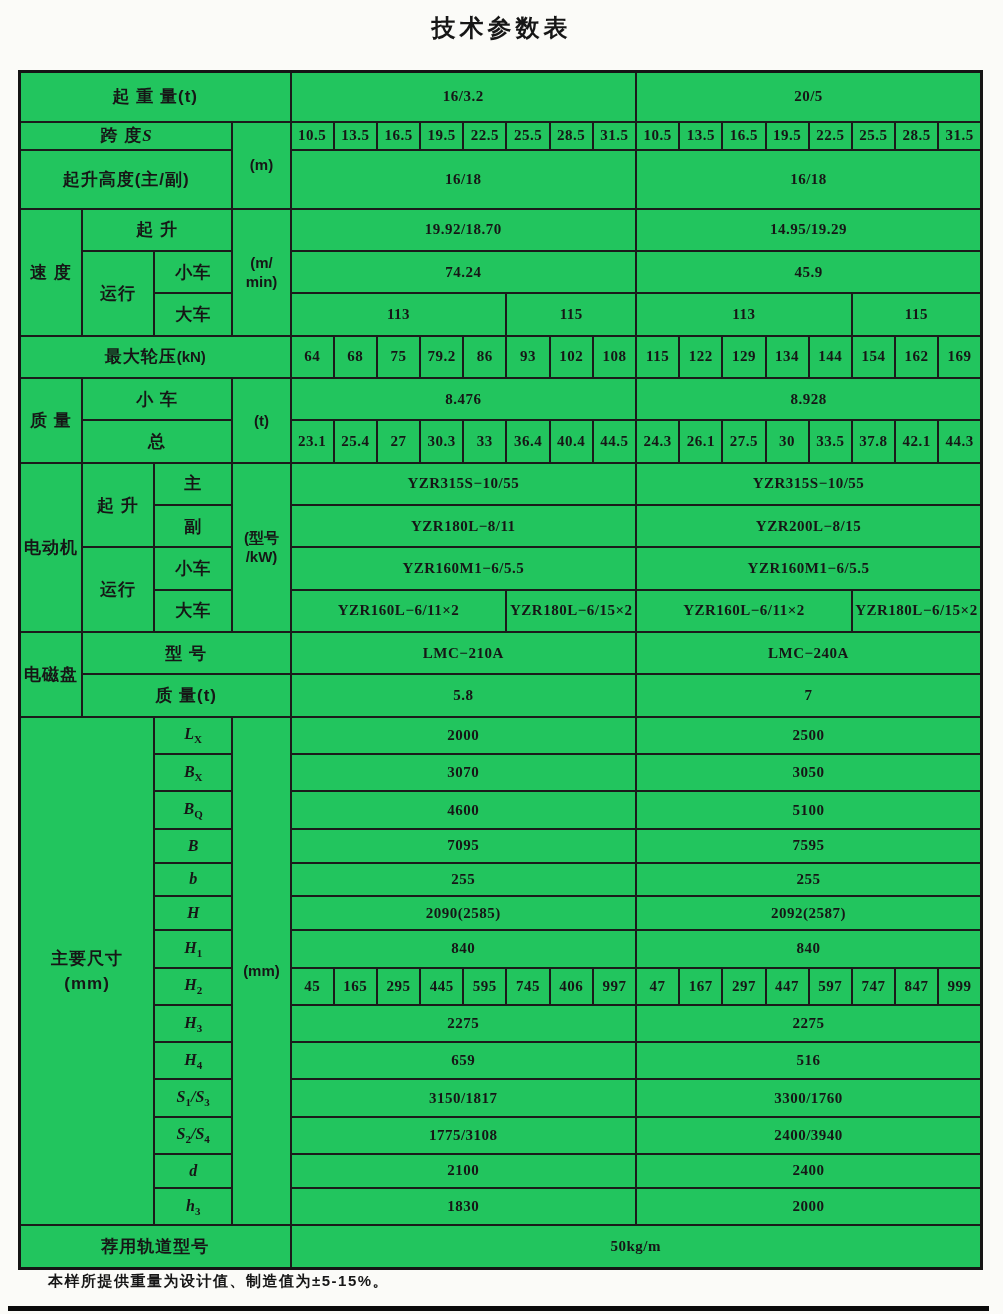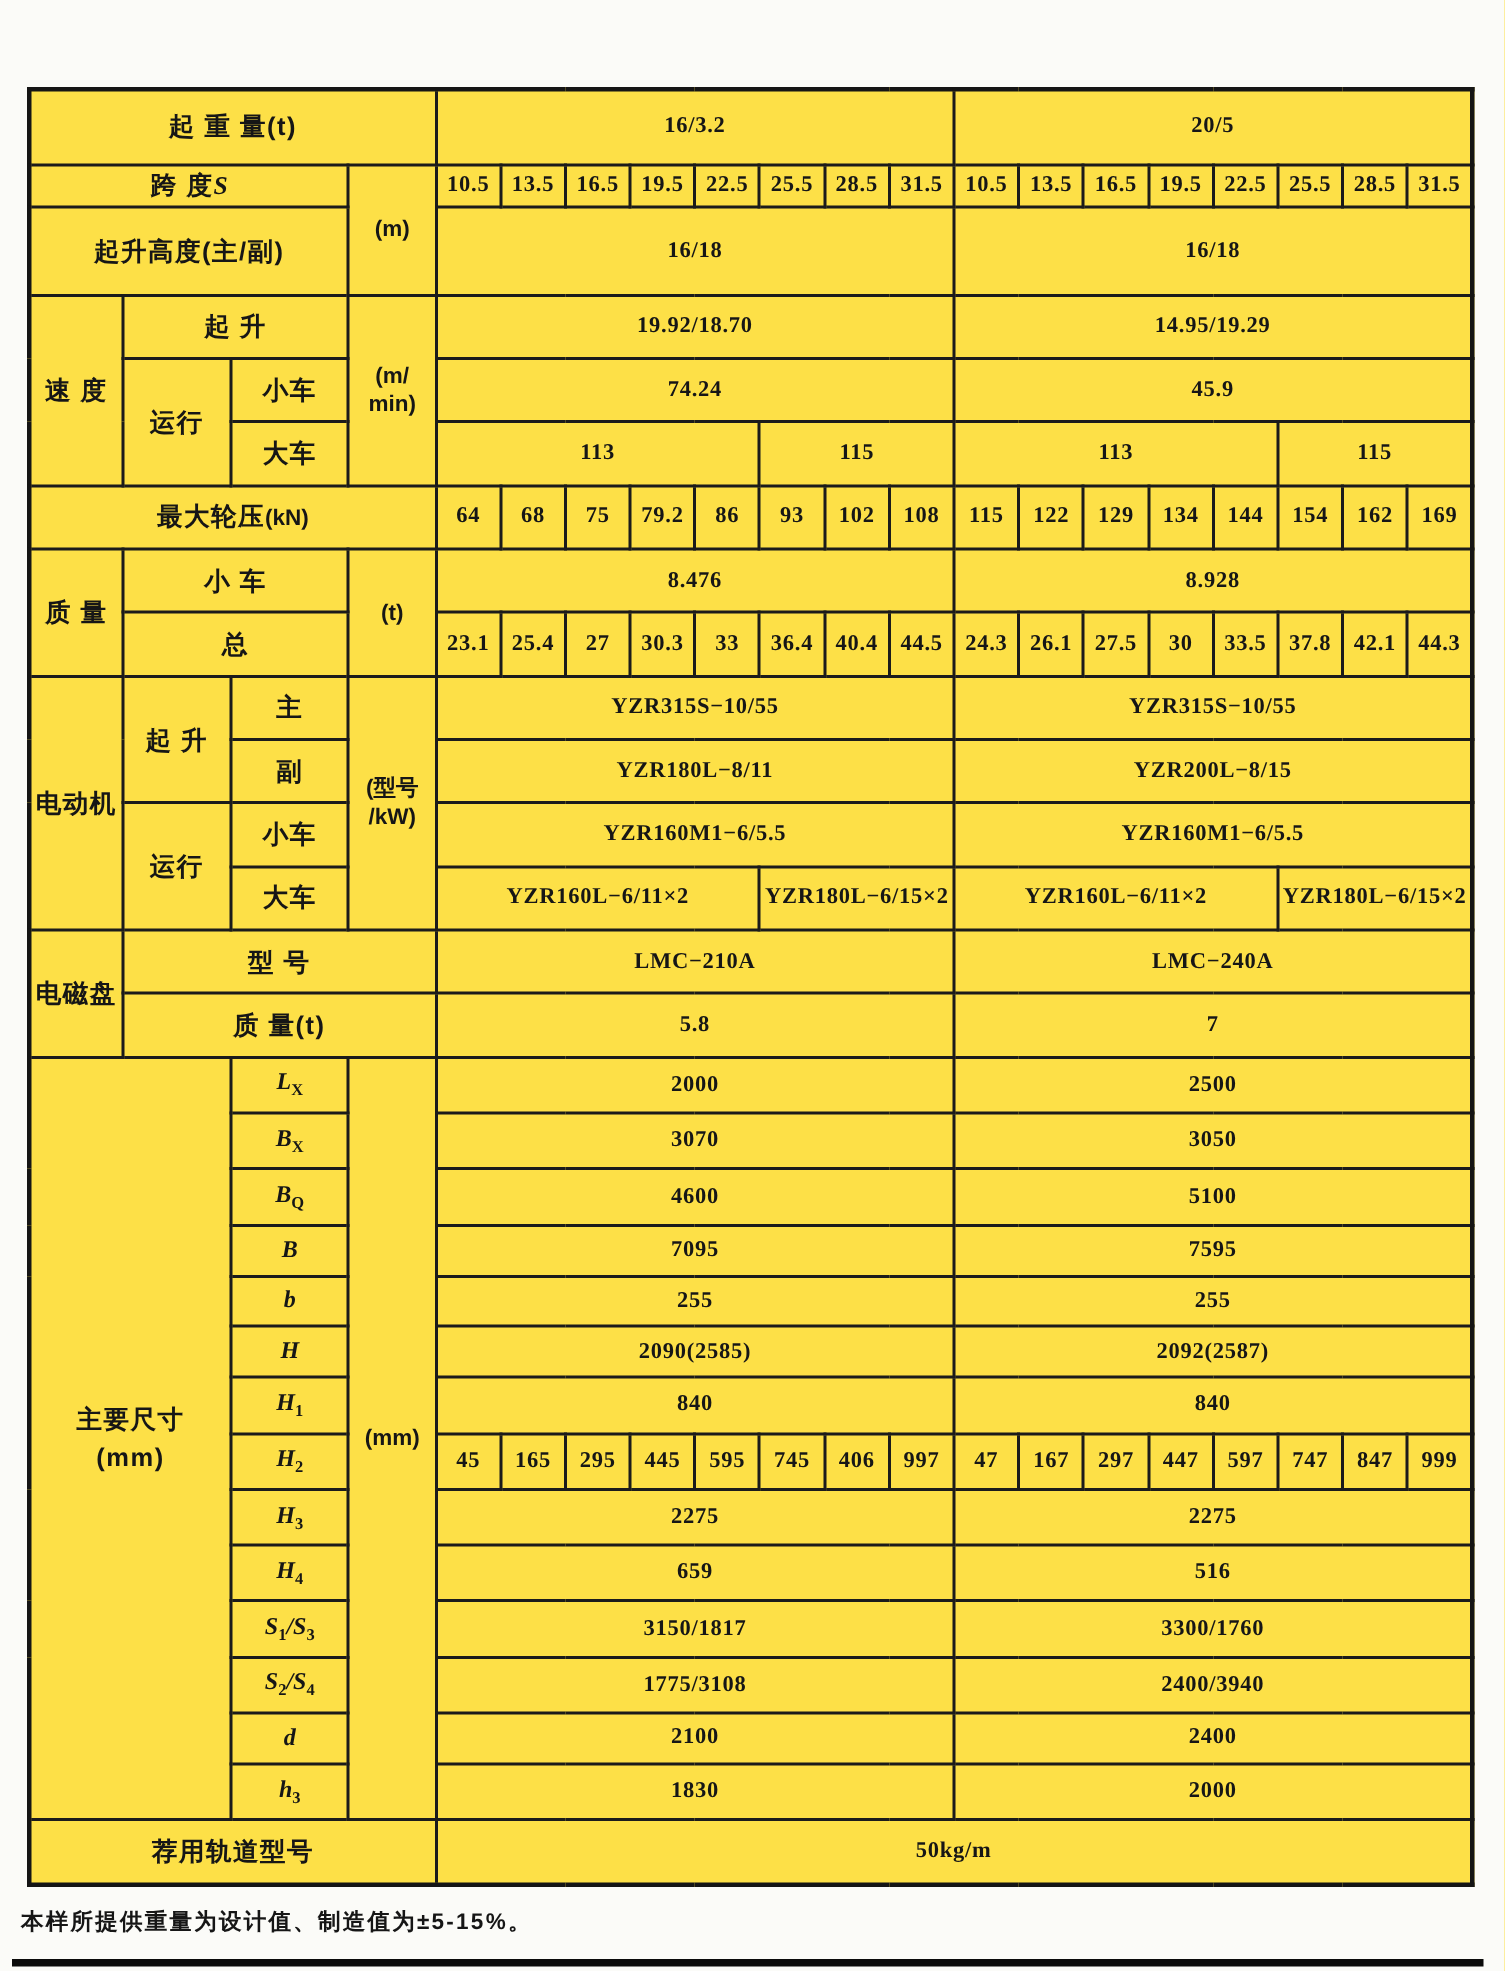--- a/index.html
+++ b/index.html
@@ -7,56 +7,57 @@
     width:1003px;height:1314px;position:relative;overflow:hidden;
     background:#fbfbf8;color:#161616;
     font-family:"Liberation Sans",sans-serif;
   }
   .page{position:absolute;inset:0;}
   .title{
     position:absolute;top:12px;left:0;width:100%;
     text-align:center;font-size:24px;font-weight:bold;letter-spacing:4px;
   }
   table.spec{
-    position:absolute;top:58px;left:18px;
+    position:absolute;top:70px;left:18px;
     width:965px;height:1200px;
     border-collapse:collapse;table-layout:fixed;
     border:3px solid #151515;
-    background:#fde047;
+    background:#22c55e;
   }
   table.spec td{
     border:2px solid #1b1b1b;
     padding:0 1px;text-align:center;vertical-align:middle;overflow:hidden;
   }
   tr.h50{height:50px;} tr.h38{height:28px;} tr.h43{height:59px;}
   .lbl{font-weight:bold;font-size:17px;letter-spacing:1px;}
   .num{
     font-family:"Liberation Serif",serif;font-weight:bold;
     font-size:15px;letter-spacing:0.5px;white-space:nowrap;
   }
   .unit{font-weight:bold;font-size:15px;white-space:pre-line;line-height:1.3;letter-spacing:0;}
   .unit-inline{font-weight:bold;font-size:15px;margin-left:0;letter-spacing:0;}
   .sym{font-family:"Liberation Serif",serif;font-style:italic;font-weight:bold;font-size:17px;letter-spacing:0;}
   .dim{font-family:"Liberation Serif",serif;}
   .dl{font-family:"Liberation Serif",serif;font-style:italic;font-weight:bold;font-size:16px;}
   .ds{font-family:"Liberation Serif",serif;font-weight:bold;font-size:11px;vertical-align:-4px;}
   .two-line div{line-height:1.5;}
   .footnote{
-    position:absolute;top:1272px;left:14px;
+    position:absolute;top:1272px;left:48px;
     font-size:15px;font-weight:bold;letter-spacing:1.5px;
   }
   .bottom-bar{
     position:absolute;left:8px;right:14px;bottom:3px;height:5px;background:#0b0b0b;
   }
 </style>
 </head>
 <body>
 
 <div class="page">
 
+  <div class="title">技术参数表</div>
 
   <table class="spec">
     <colgroup>
       <col style="width:62px">
         <col style="width:72px">
         <col style="width:78px">
         <col style="width:58px">
       <col span="16" style="width:43px">
     </colgroup>
 

